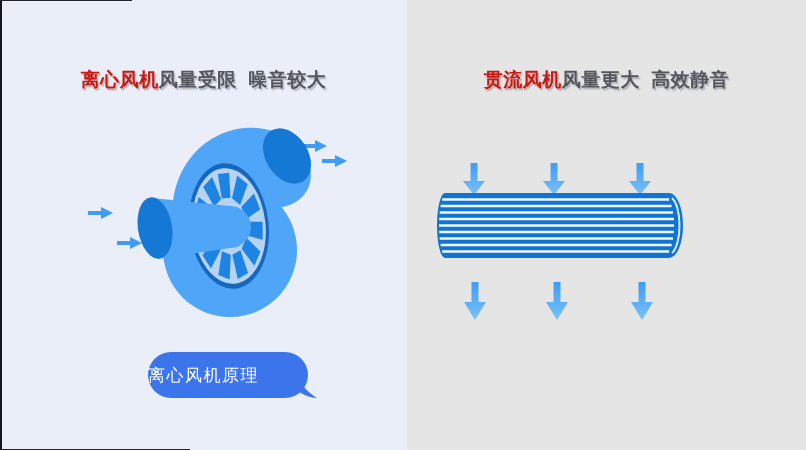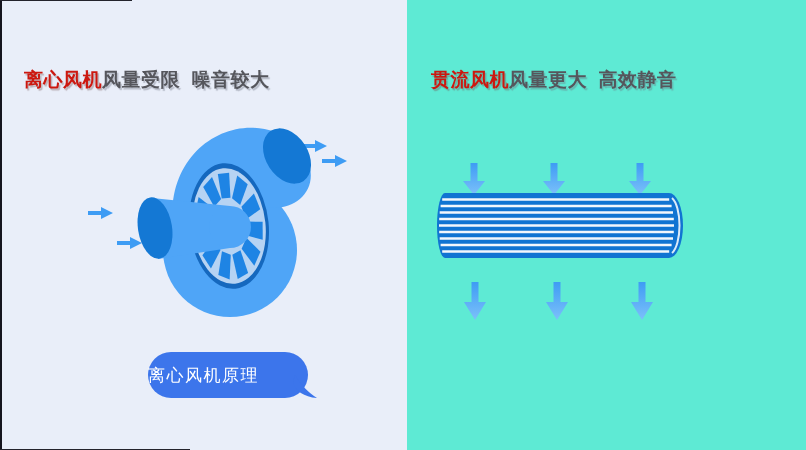--- a/index.html
+++ b/index.html
@@ -3,31 +3,31 @@
 <meta charset="utf-8">
 <style>
   html,body{margin:0;padding:0;background:#fff;}
   .stage{
     position:relative;width:806px;height:450px;overflow:hidden;
     font-family:"Liberation Sans","DejaVu Sans",sans-serif;
     background:#ffffff;
   }
   .panel{position:absolute;top:0;height:450px;}
   .panel.left{left:0;width:407px;background:#e9eef9;}
-  .panel.right{left:407px;width:399px;background:#5eead4;}
+  .panel.right{left:407px;width:399px;background:#e5e5e5;}
 
   
   .edge-left{position:absolute;left:0;top:0;width:2px;height:450px;background:#15151e;}
   .edge-top{position:absolute;left:0;top:0;width:132px;height:1px;background:#23232c;}
   .edge-bottom{position:absolute;left:0;top:449px;width:190px;height:1px;background:#23232c;}
 
   .panel-title{
     position:absolute;top:68px;left:0;width:100%;
-    font-size:19px;font-weight:bold;line-height:24px;
-    white-space:pre;letter-spacing:0.5px;margin-left:24px;
+    text-align:center;font-size:19px;font-weight:bold;line-height:24px;
+    white-space:pre;letter-spacing:0.5px;
   }
   .panel-title .hl{color:#cc1810;text-shadow:1.5px 1.5px 1px rgba(120,90,90,0.40);}
   .panel-title .rest{color:#55565c;text-shadow:1.5px 1.5px 1px rgba(110,115,130,0.40);}
 
   .illu{position:absolute;display:block;}
   .illu.centrifugal{left:60px;top:100px;width:330px;height:250px;}
   .illu.crossflow{left:440px;top:150px;width:320px;height:180px;}
 
   .bubble{
     position:absolute;top:352px;width:160px;height:46px;

